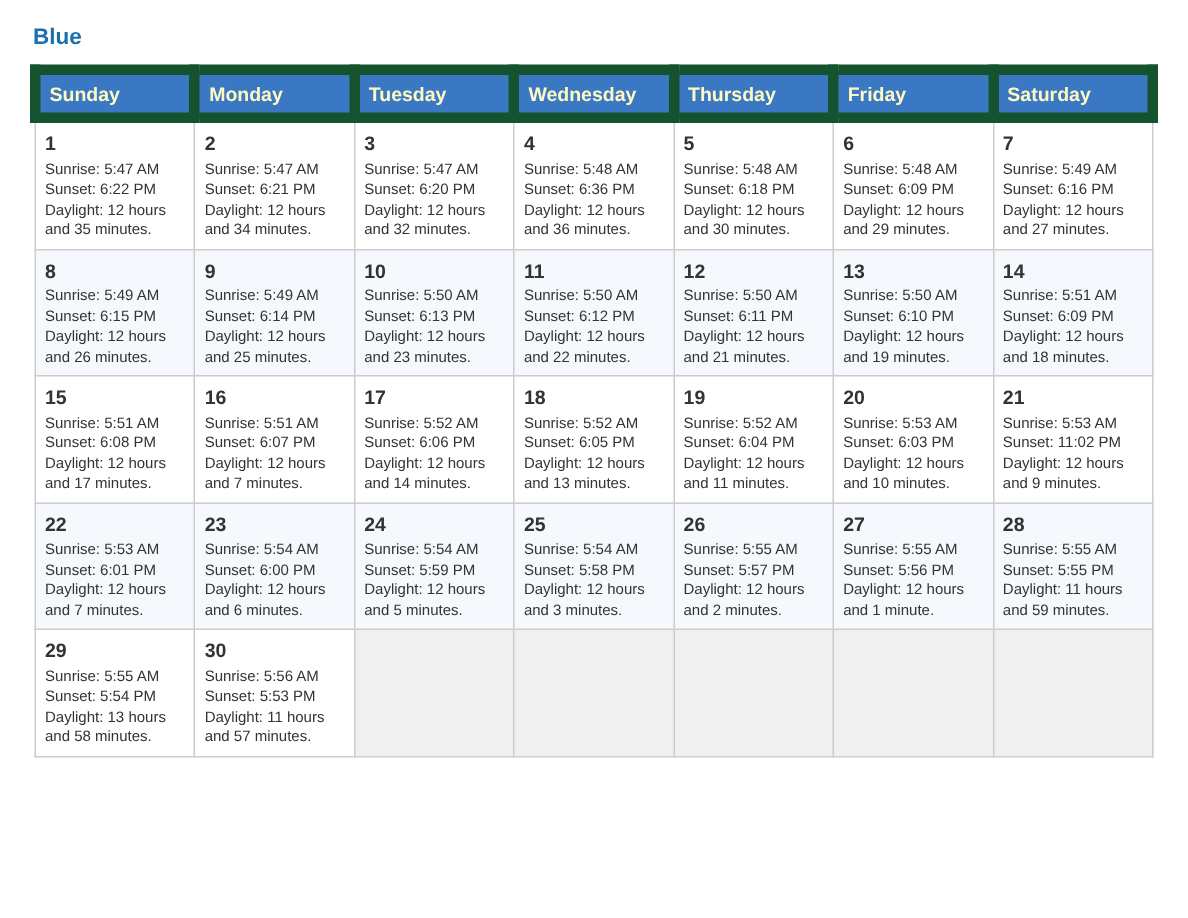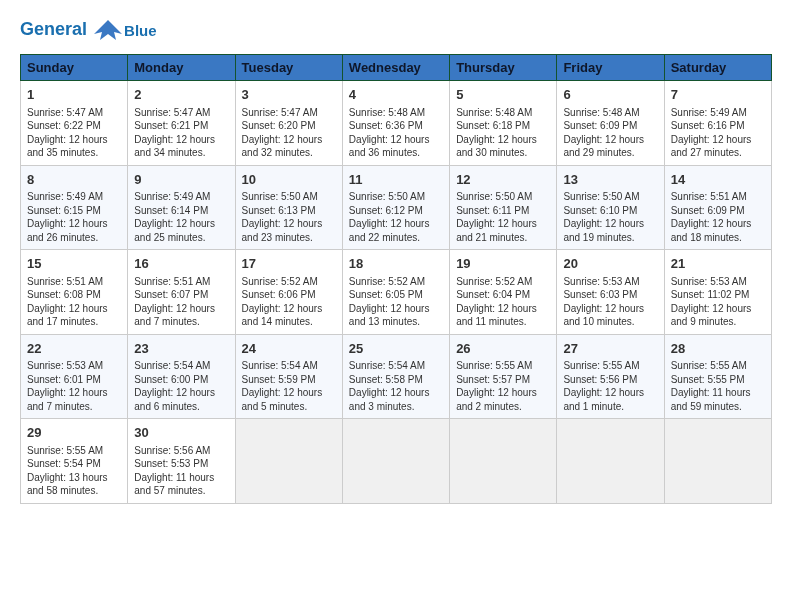--- a/index.html
+++ b/index.html
@@ -43,26 +43,26 @@
       font-size: 15px;
       color: #555;
     }
     .calendar-table {
       width: 100%;
       border-collapse: collapse;
       table-layout: fixed;
     }
     .calendar-table th {
       background-color: #3a78c3;
-      color: #0f172a;
+      color: #fef9c3;
       font-size: 13px;
       font-weight: bold;
       padding: 5px 6px;
       text-align: left;
-      border: 1px solid #14532d;
+      border: 7px solid #14532d;
     }
     .calendar-table td {
       vertical-align: top;
       padding: 5px 6px;
       font-size: 10px;
       color: #333;
       border: 1px solid #ccc;
       background: #fff;
       line-height: 1.35;
       height: 78px;
@@ -84,26 +84,20 @@
     }
   </style>
 </head>
 <body>
 
 <div class="page">
   <div class="header">
     <div class="logo">
       <div>
         <div style="display:flex;align-items:center;">
-          <div style="font-size:18px;font-weight:bold;line-height:1.1;">
-            <span style="color:#1a6faf;">General</span>
-            <svg class="logo-icon" viewBox="0 0 28 28" style="display:inline-block;vertical-align:middle;margin-left:2px;">
-              <polygon points="14,4 28,18 20,16 22,24 14,18 6,24 8,16 0,18" fill="#3a78c3"></polygon>
-            </svg>
-          </div>
           <div style="font-size:15px;font-weight:bold;color:#1a6faf;margin-left:2px;">Blue</div>
         </div>
       </div>
     </div>
     <div class="title-block">
       <div class="month-title"></div>
       <div class="location"></div>
     </div>
   </div>
 

